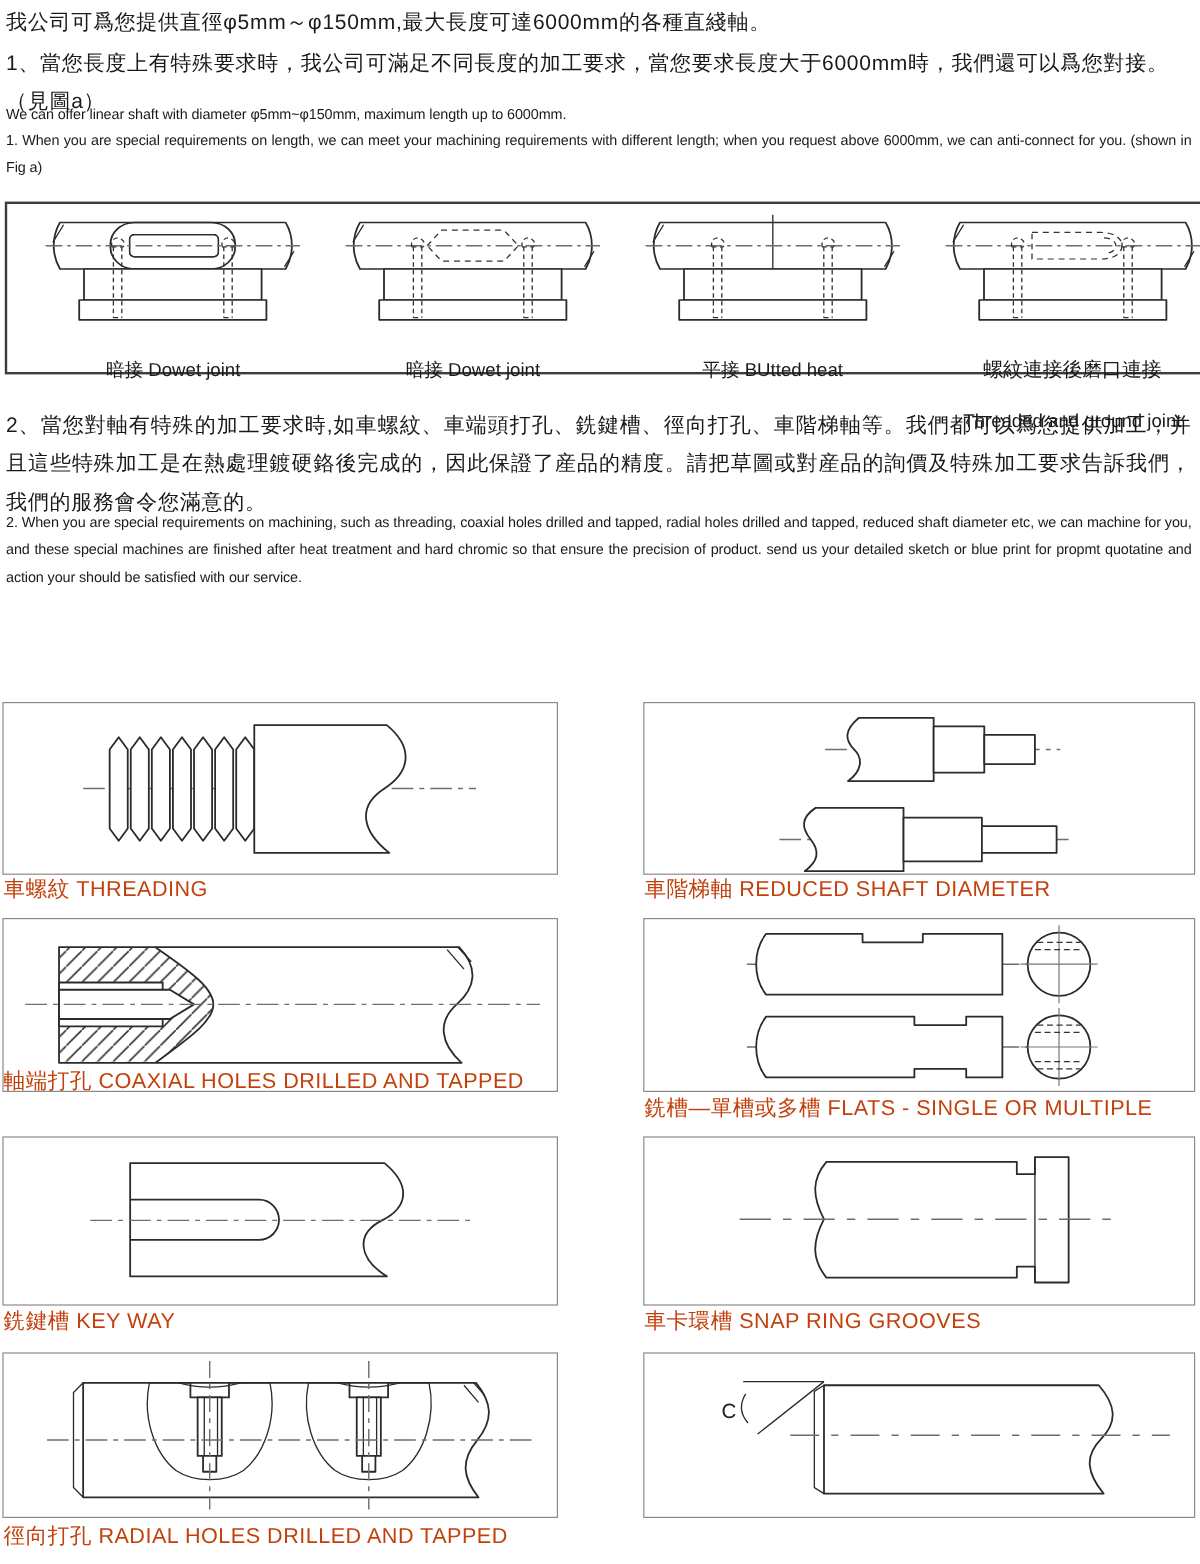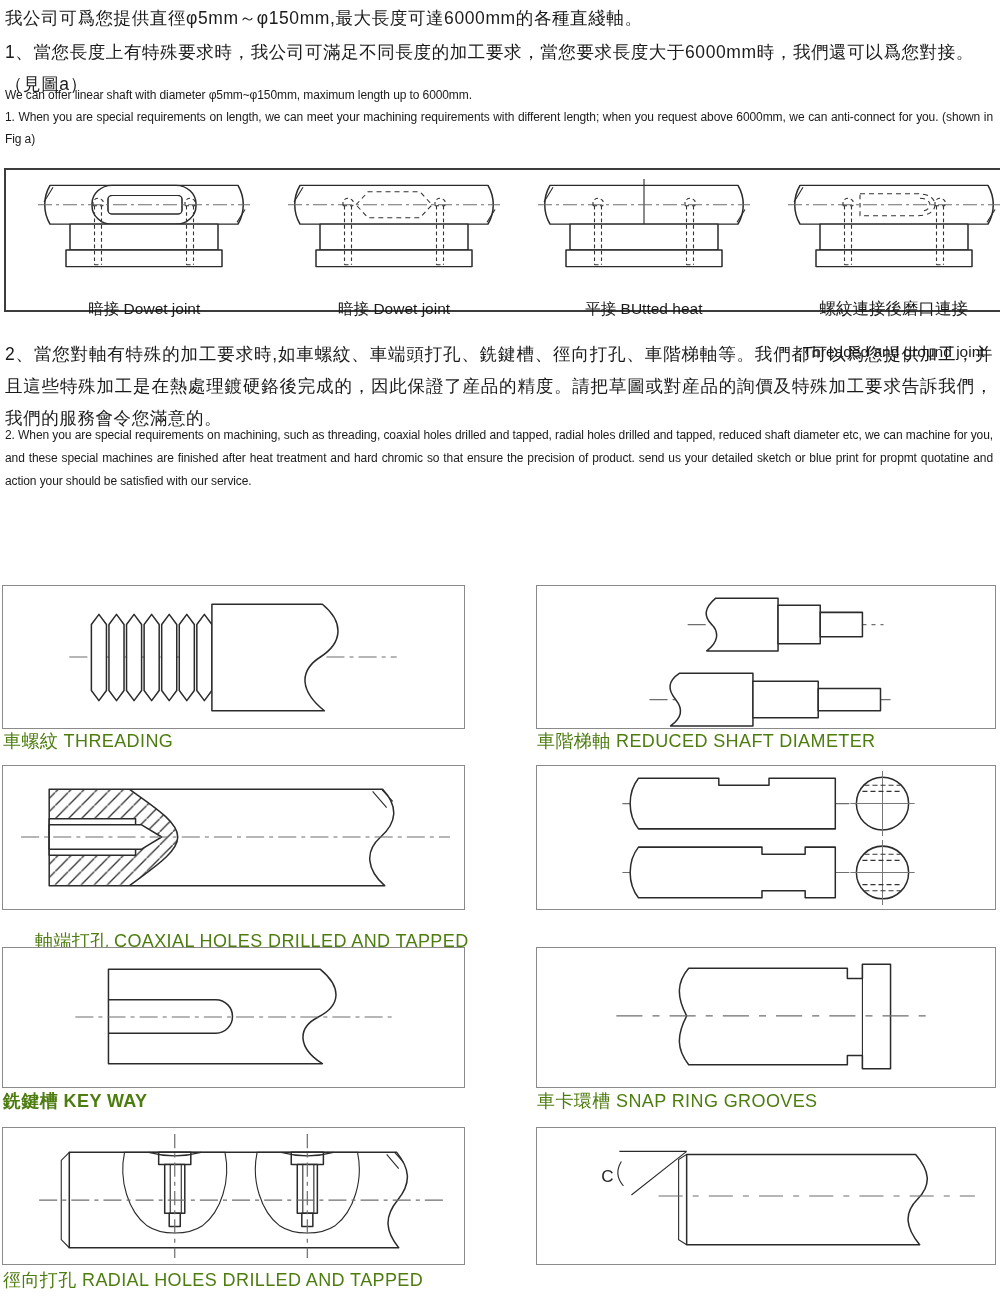--- a/index.html
+++ b/index.html
@@ -12,21 +12,21 @@
   
   .figa{position:absolute;left:4px;top:168px;width:986px;height:132px;border:2px solid #3c3c3c;
         display:flex;justify-content:space-between;align-items:flex-start;padding:8px 20px 0 20px;background:#fff;}
   .joint{display:flex;flex-direction:column;align-items:center;width:24%;gap:26px;}
   .joint svg{display:block;}
   .jlabel{font-size:15.5px;line-height:17px;white-space:nowrap;text-align:center;}
   .jlabel-lg{font-size:16.5px;}
   
   .dbox{position:absolute;border:1px solid #8a8a8a;background:#fff;}
   .dbox svg{display:block;width:100%;height:100%;}
-  .dlabel{position:absolute;font-size:18px;letter-spacing:.4px;white-space:nowrap;color:#4d7c0f;}
+  .dlabel{position:absolute;font-size:18px;letter-spacing:.4px;white-space:nowrap;color:#c2410c;}
   
   .ln{stroke:#2b2b2b;stroke-width:1.5;fill:none;stroke-linejoin:round;}
   .lnthin{stroke:#2b2b2b;stroke-width:1.1;fill:none;}
   .fw{fill:#ffffff;stroke:#2b2b2b;stroke-width:1.5;stroke-linejoin:round;}
   .cl{stroke:#6e6e6e;stroke-width:1.2;fill:none;}
   .dsh{stroke:#333333;stroke-width:1.1;fill:none;}
   .crosshair{stroke:#777;stroke-width:1;fill:none;}
 </style>
 </head>
 <body>
@@ -151,45 +151,46 @@
     <svg viewBox="0 0 459 141" preserveAspectRatio="none">
       <path class="fw" d="M46,23 H378 C394,40 392,56 376,70 C360,84 362,102 380,118 H46 Z"></path>
       <path class="lnthin" d="M368,25 L382,41 M377,23 L388,35"></path>
       <path d="M46,23 H126 C150,40 174,55 174,70 C174,85 150,100 126,118 H46 Z" fill="url(#hF)" stroke="none"></path>
       <path class="ln" d="M126,23 C150,40 174,55 174,70 C174,85 150,100 126,118"></path>
       <rect class="fw" x="46" y="52" width="86" height="36"></rect>
       <path class="fw" d="M46,58 H138 L158,70 L138,82 H46 Z"></path>
       <path class="cl" stroke-dasharray="18 5 4 5" d="M18,70 H445"></path>
     </svg>
   </div>
-  <div class="dlabel" style="left:3px;top:929px;margin-left:32px;">軸端打孔 COAXIAL HOLES DRILLED AND TAPPED</div>
+  <div class="dlabel" style="left:3px;top:889px;">軸端打孔 COAXIAL HOLES DRILLED AND TAPPED</div>
 
   <div class="dbox" style="left:536px;top:765px;width:458px;height:143px;">
     <svg viewBox="0 0 456 141" preserveAspectRatio="none">
       <path class="cl" stroke-dasharray="16 5 4 5" d="M85,37 H332"></path>
       <path class="fw" d="M101,12 H181 V19 H231 V12 H297 V62 H101 C90,48 90,26 101,12 Z"></path>
       <circle class="fw" cx="344" cy="37" r="26"></circle>
       <path class="crosshair" d="M344,5 V69 M312,37 H376"></path>
       <path class="dsh" stroke-dasharray="5 3" d="M326,19 H362 M324,25 H364"></path>
       <path class="cl" stroke-dasharray="16 5 4 5" d="M85,105 H332"></path>
       <path class="fw" d="M101,80 H224 V87 H267 V80 H297 V130 H267 V123 H224 V130 H101 C90,116 90,94 101,80 Z"></path>
       <circle class="fw" cx="344" cy="105" r="26"></circle>
       <path class="crosshair" d="M344,73 V137 M312,105 H376"></path>
       <path class="dsh" stroke-dasharray="5 3" d="M326,87 H362 M324,93 H364 M324,117 H364 M326,123 H362"></path>
     </svg>
   </div>
+  <div class="dlabel" style="left:537px;top:911px;">銑槽—單槽或多槽 FLATS - SINGLE OR MULTIPLE</div>
 
   <div class="dbox" style="left:2px;top:947px;width:461px;height:139px;">
     <svg viewBox="0 0 459 137" preserveAspectRatio="none">
       <path class="fw" d="M105,21 H316 C338,39 336,57 314,68 C292,79 294,99 318,114 H105 Z"></path>
       <path class="ln" d="M105,51 H212 A16.5,16.5 0 0 1 212,84 H105"></path>
       <path class="cl" stroke-dasharray="18 5 4 5" d="M72,68 H392"></path>
     </svg>
   </div>
-  <div class="dlabel" style="left:3px;top:1089px;font-weight:bold;">銑鍵槽 KEY WAY</div>
+  <div class="dlabel" style="left:3px;top:1089px;">銑鍵槽 KEY WAY</div>
 
   <div class="dbox" style="left:536px;top:947px;width:458px;height:139px;">
     <svg viewBox="0 0 456 137" preserveAspectRatio="none">
       <path class="fw" d="M151,20 H309 V30 H324 V16 H352 V119 H324 V106 H309 V115 H151 C139,100 139,86 149,67 C139,48 139,34 151,20 Z"></path>
       <path class="lnthin" d="M324,16 V119"></path>
       <path class="cl" stroke-dasharray="26 10 7 10" d="M79,67 H390"></path>
     </svg>
   </div>
   <div class="dlabel" style="left:537px;top:1089px;">車卡環槽 SNAP RING GROOVES</div>
 

